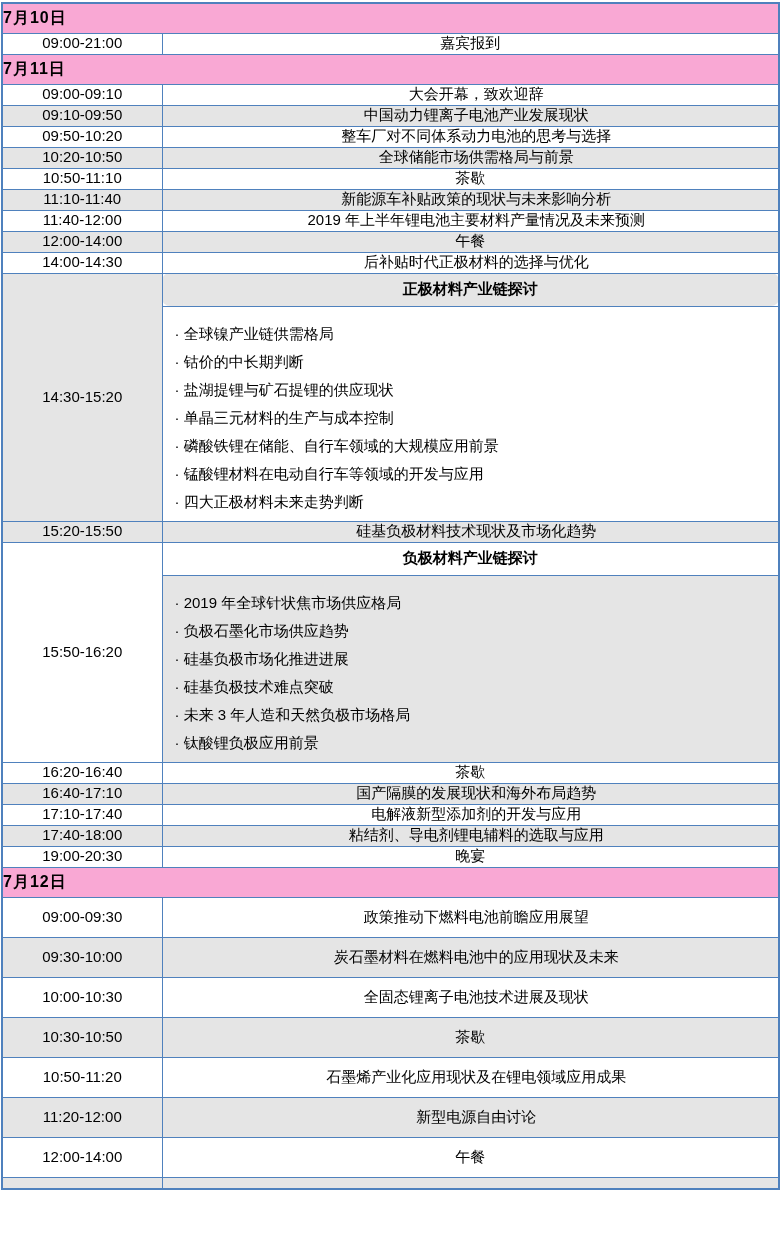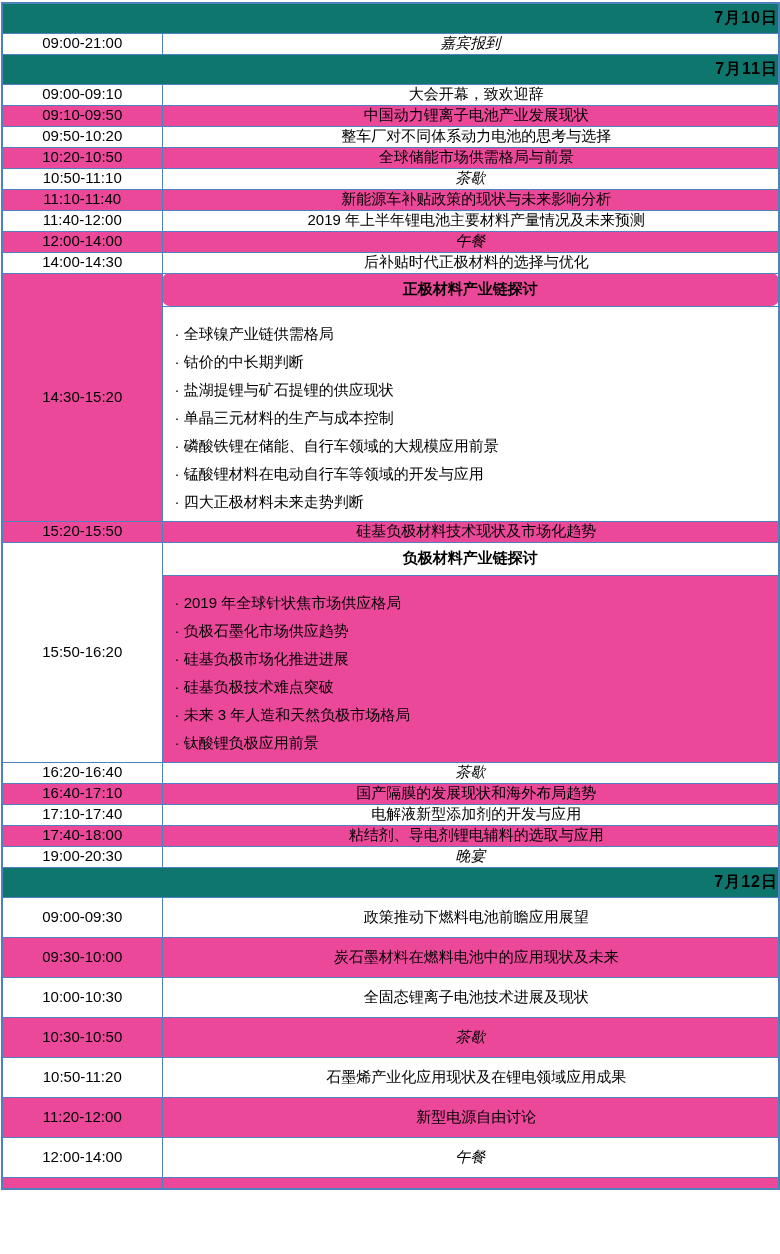--- a/index.html
+++ b/index.html
@@ -26,33 +26,32 @@
   td {
     border: 1px solid #4f81bd;
     font-size: 15px;
     line-height: 1.25;
     padding: 0;
     vertical-align: middle;
     overflow: hidden;
   }
   tr.date-row { height: 30px; }
   td.date-cell {
-    background: #0f766e;
+    background: #f9a8d4;
     font-weight: bold;
     font-size: 16px;
-    text-align: right;
+    text-align: left;
     letter-spacing: 1px;
-    padding-left: 14px;
   }
   tr.evt { height: 21px; }
   tr.evt.last-day { height: 40px; }
-  td.shaded { background: #ec4899; }
+  td.shaded { background: #e5e5e5; }
   td.time-cell { text-align: center; }
   td.event-cell { padding-left: 12px; text-align: center; }
-  td.event-cell.center { padding-left: 0; text-align: center; font-style: italic; }
+  td.event-cell.center { padding-left: 0; text-align: center; }
   tr.session-header-row { height: 33px; }
   td.session-header-cell {
     font-weight: bold;
     text-align: center;
     border-radius: 8px;
   }
   td.session-items-cell {
     padding: 13px 6px 5px 12px;
   }
   .agenda-item {

